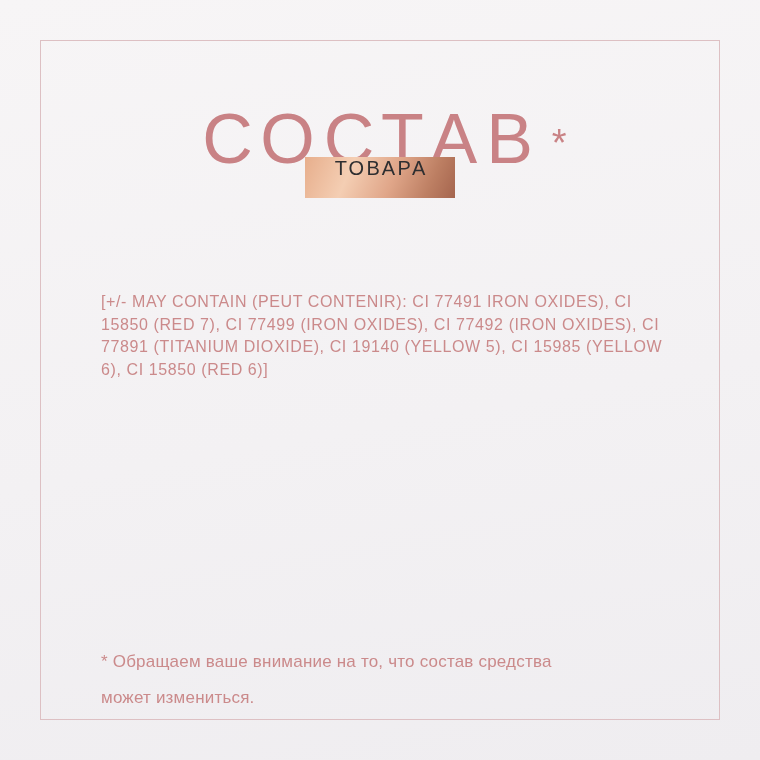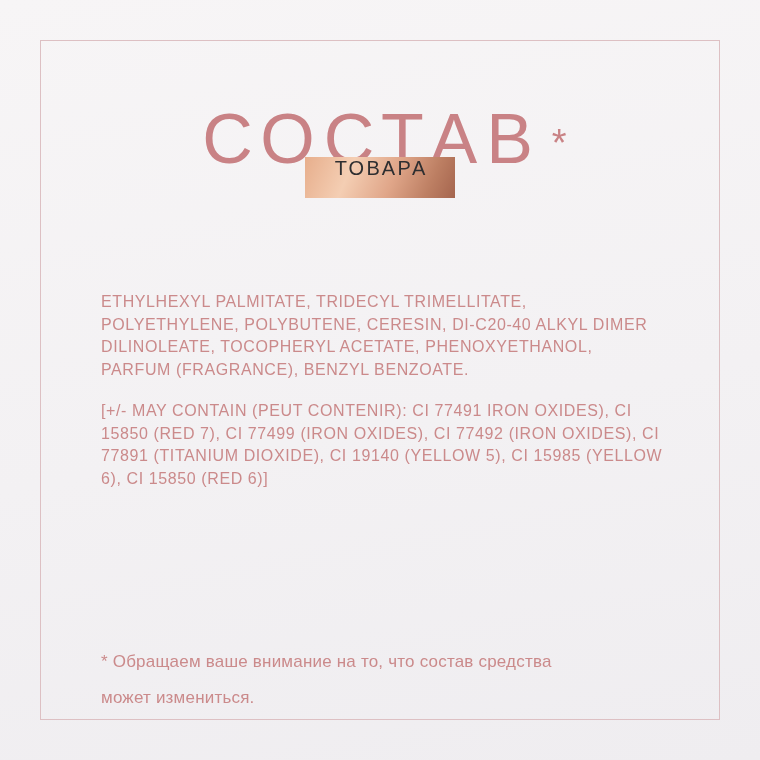--- a/index.html
+++ b/index.html
@@ -102,19 +102,18 @@
 
   <div class="frame"></div>
 
   <h1 class="title"><span>СОСТАВ</span><span class="asterisk">*</span></h1>
 
   <div class="badge">
     <span class="badge-label">ТОВАРА</span>
   </div>
 
   <div class="ingredients">
-    <p class="para">ETHYLHEXYL PALMITATE, TRIDECYL TRIMELLITATE, POLYETHYLENE, POLYBUTENE, CERESIN, DI-C20-40 ALKYL DIMER DILINOLEATE, TOCOPHERYL ACETATE, PHENOXYETHANOL, PARFUM (FRAGRANCE), BENZYL BENZOATE.</p>
     <p class="para">[+/- MAY CONTAIN (PEUT CONTENIR): CI 77491 IRON OXIDES), CI 15850 (RED 7), CI 77499 (IRON OXIDES), CI 77492 (IRON OXIDES), CI 77891 (TITANIUM DIOXIDE), CI 19140 (YELLOW 5), CI 15985 (YELLOW 6), CI 15850 (RED 6)]</p>
   </div>
 
   <div class="footnote">* Обращаем ваше внимание на то, что состав средства может измениться.</div>
 
 </div>
 
 </body></html>

